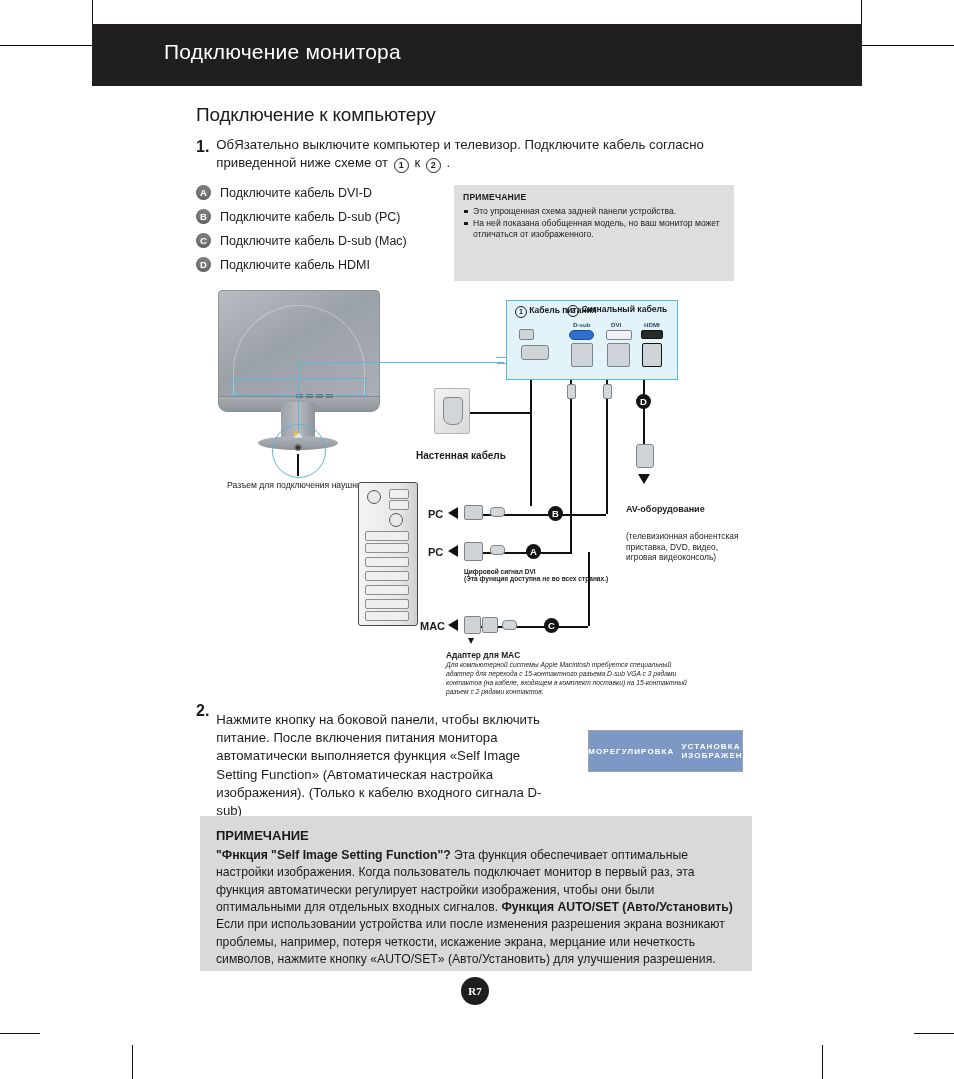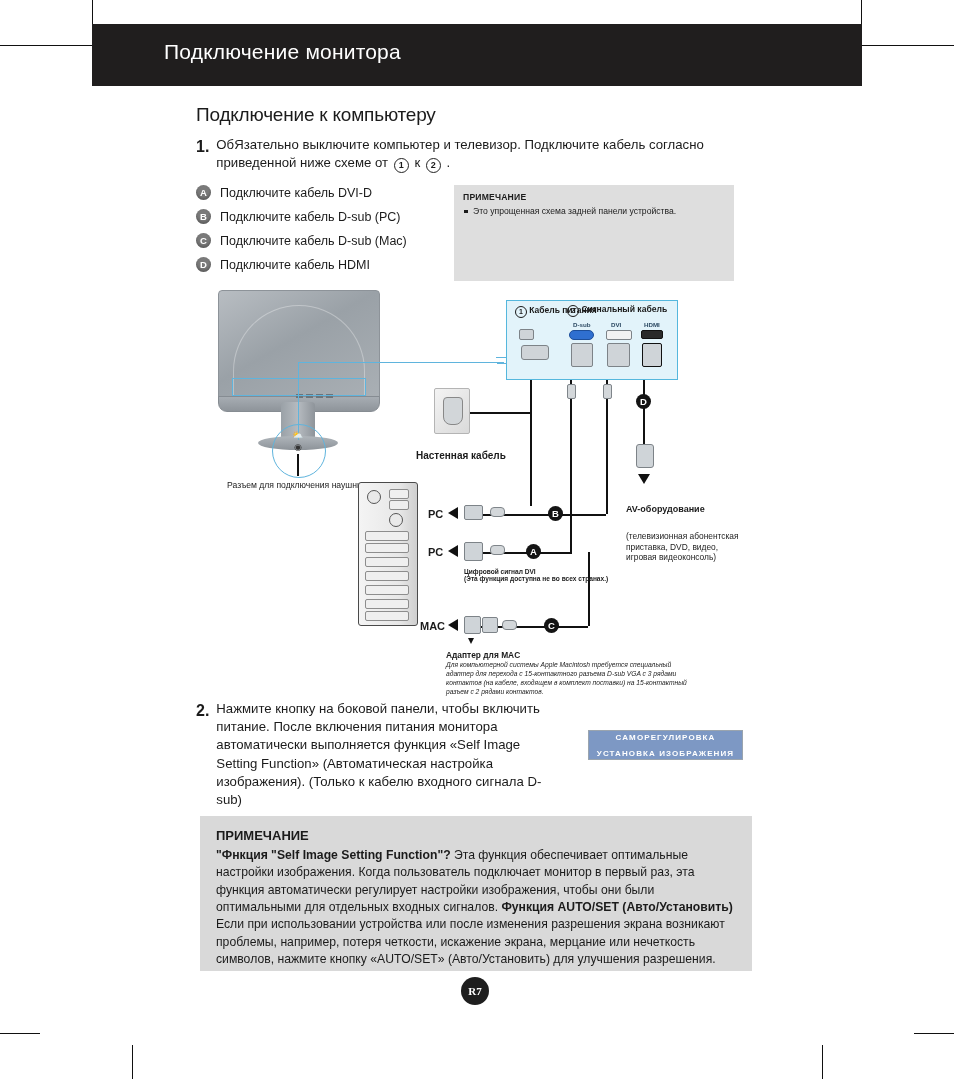--- a/index.html
+++ b/index.html
@@ -160,23 +160,23 @@
     background:linear-gradient(135deg,#f3f3f3,#dadada);border:1px solid #b4b4b4;border-radius:2px;
   }
   .outlet .o-plug{
     position:absolute;left:8px;top:8px;width:18px;height:26px;background:#d2d6d9;
     border:1px solid #888;border-radius:4px 4px 8px 8px;
   }
 
   
   .step2wrap{position:absolute;left:196px;top:700px;width:566px;}
   .osd{
-    position:absolute;left:392px;top:30px;width:155px;height:30px;
+    position:absolute;left:392px;top:30px;width:155px;height:42px;
     background:#7d98c4;border:1.2px solid #9aa4ae;box-sizing:border-box;
-    display:flex;flex-direction:column;align-items:center;justify-content:center;gap:7px;
+    display:flex;flex-direction:row;align-items:center;justify-content:center;gap:7px;
   }
   .osd span{color:#fff;font-size:8px;font-weight:bold;letter-spacing:1.1px;}
 
   
   .bnote{
     position:absolute;left:200px;top:816px;width:552px;height:155px;
     background:#d9d9d9;box-sizing:border-box;padding:12px 16px;
   }
   .bnote .bt{font-size:13px;font-weight:bold;margin-bottom:4px;}
   .bnote p{margin:0;font-size:12.2px;line-height:1.42;}
@@ -237,20 +237,21 @@
         <div class="cable-item">
           <div class="badge">D</div>
           <div class="cable-text">Подключите кабель HDMI</div>
         </div>
       </div>
 
       <div class="note-box">
         <div class="nb-title">ПРИМЕЧАНИЕ</div>
         <ul>
           <li>Это упрощенная схема задней панели устройства.</li>
+          <li>На ней показана обобщенная модель, но ваш монитор может отличаться от изображенного.</li>
         </ul>
       </div>
     </div>
   </div>
 
   <div class="diagram">
 
     <div class="mon-panel"></div>
     <div class="mon-lip"></div>
     <div class="mon-neck"></div>
@@ -357,21 +358,21 @@
     <div class="mark" style="left:348px;top:334px;">C</div>
 
     <div class="arrow-d sm" style="left:272px;top:354px;"></div>
     <div class="lbl lbl-b" style="left:250px;top:366px;font-size:8.4px;">Адаптер для MAC</div>
     <div class="lbl" style="left:250px;top:376px;width:244px;font-size:6.7px;font-style:italic;line-height:1.35;">Для компьютерной системы Apple Macintosh требуется специальный адаптер для перехода с 15-контактного разъема D-sub VGA с 3 рядами контактов (на кабеле, входящем в комплект поставки) на 15-контактный разъем с 2 рядами контактов.</div>
   </div>
 
   <div class="step2wrap">
     <div class="step">
       <div class="step-num">2.</div>
-      <div class="step-body" style="max-width:345px;">Нажмите кнопку на боковой панели, чтобы включить питание. После включения питания монитора автоматически выполняется функция «Self Image Setting Function» (Автоматическая настройка изображения). (Только к кабелю входного сигнала D-sub)</div>
+      <div class="step-body" style="max-width:345px;margin-top:11px;">Нажмите кнопку на боковой панели, чтобы включить питание. После включения питания монитора автоматически выполняется функция «Self Image Setting Function» (Автоматическая настройка изображения). (Только к кабелю входного сигнала D-sub)</div>
     </div>
 
     <div class="osd">
       <span>САМОРЕГУЛИРОВКА</span>
       <span>УСТАНОВКА ИЗОБРАЖЕНИЯ</span>
     </div>
   </div>
 
   <div class="bnote">
     <div class="bt">ПРИМЕЧАНИЕ</div>

